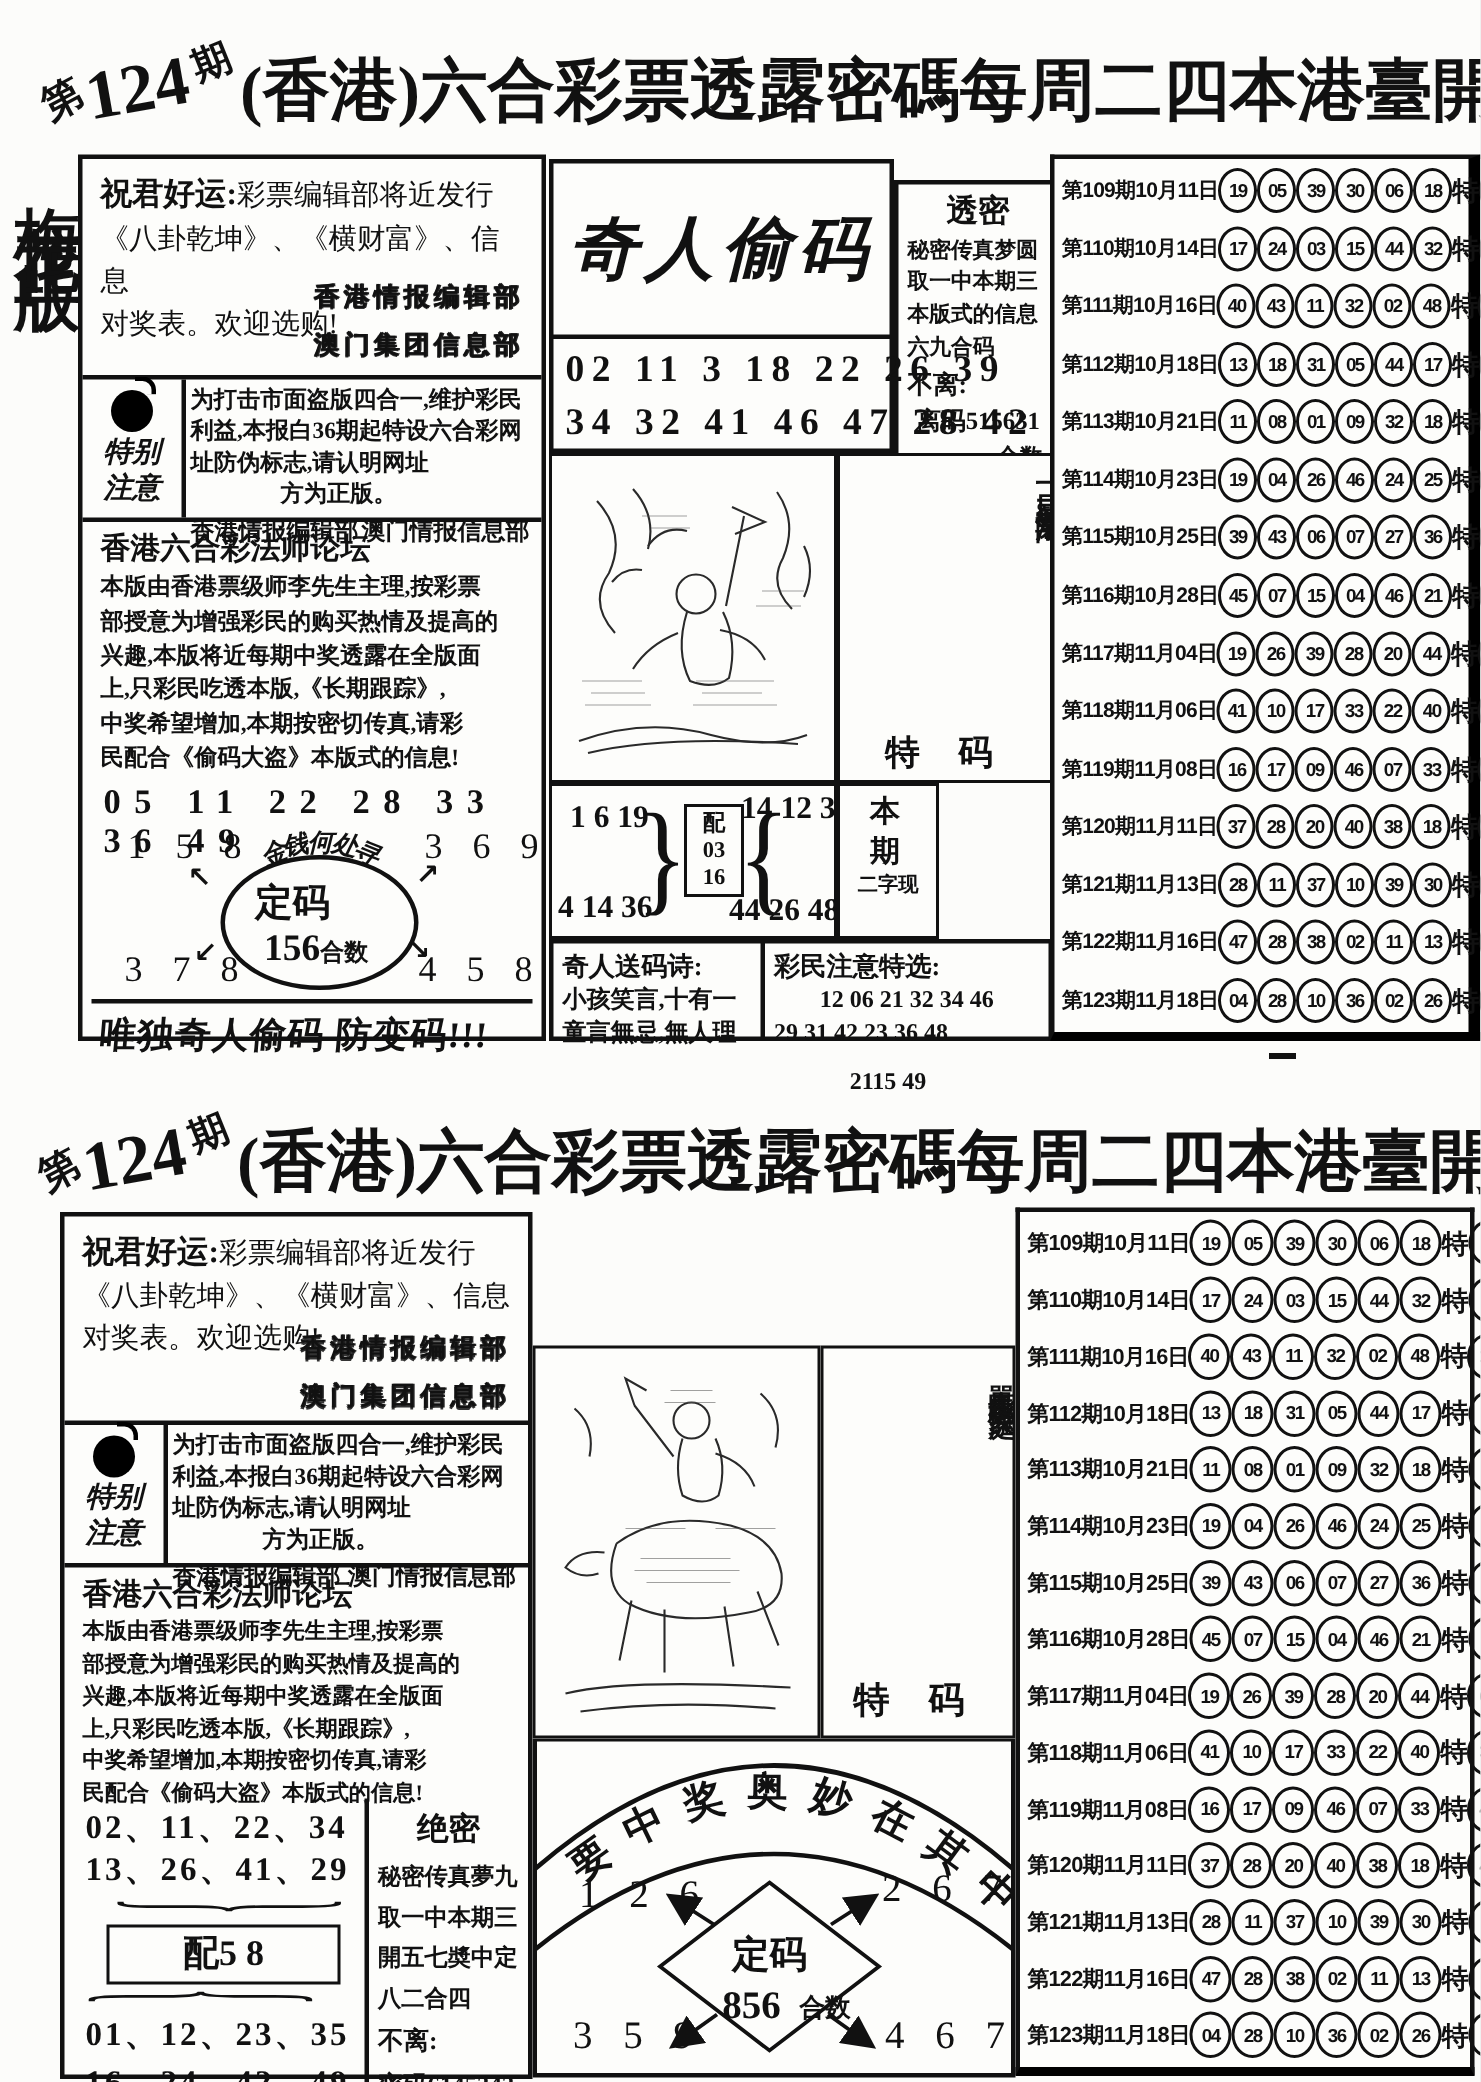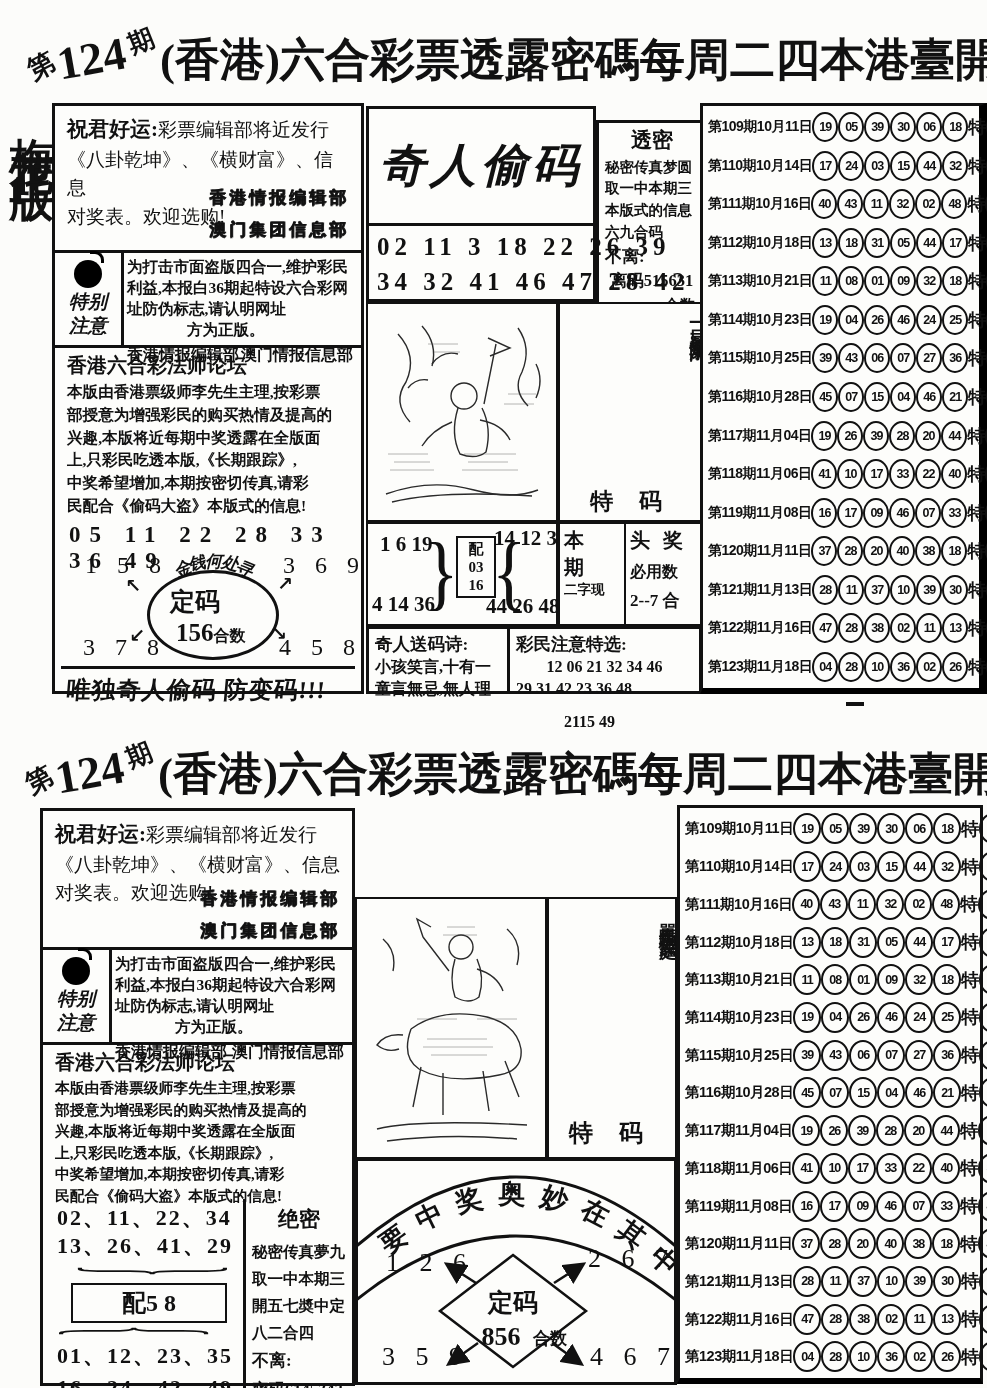--- a/index.html
+++ b/index.html
@@ -52,21 +52,21 @@
   .toumi-code{font-size:16.5px;font-weight:700;}
   .toumi-sum{font-size:15px;font-weight:700;text-align:right;padding-right:4px;}
   .qnums{padding:3px 8px;font-size:25px;font-weight:bold;letter-spacing:5px;line-height:1.4;white-space:nowrap;}
   .vpoem{writing-mode:vertical-rl;text-orientation:upright;letter-spacing:3px;line-height:2.05;font-weight:600;}
   .tema{font-weight:900;letter-spacing:10px;text-align:center;}
   
   .pairzone{position:relative;}
   .pz{position:absolute;font-size:21px;font-weight:bold;white-space:nowrap;}
   .vbrace{position:absolute;font-size:72px;font-weight:400;transform:scaleY(1.15);line-height:1;}
   .peibox{position:absolute;border:2px solid #111;text-align:center;font-size:15px;font-weight:700;line-height:1.2;padding:2px 3px;}
-  .cellbox{padding:3px 4px;}
+  .cellbox{padding:3px 4px;text-align:center;}
   .cb-t{font-size:20px;font-weight:900;letter-spacing:4px;}
   .cb-s{font-size:13.5px;font-weight:700;}
   .cb-r{font-size:16px;font-weight:700;white-space:nowrap;margin-top:48px;}
   .smallbox{padding:3px 6px;}
   .sb-t{font-size:17.5px;font-weight:900;}
   .sb-l{font-size:16px;font-weight:600;white-space:nowrap;line-height:1.35;}
   
   .res-col{display:flex;flex-direction:column;justify-content:space-around;padding:2px 3px 2px 5px;}
   .res-row{display:flex;align-items:center;justify-content:space-between;}
   .res-label{font-size:14px;font-weight:bold;letter-spacing:-0.5px;white-space:nowrap;font-family:"Liberation Sans",sans-serif;}
@@ -213,25 +213,20 @@
     <div class="vbrace" style="left:124px;top:12px;">{</div>
     <div class="pz" style="left:126px;top:2px;">14 12 33</div>
     <div class="pz" style="left:118px;top:70px;">44 26 48</div>
   </div>
   <div class="abs bx cellbox" style="left:558px;top:522px;width:68px;height:104px;border-width:2px;">
     <div class="cb-t">本 期</div>
     <div class="cb-s">二字现</div>
     <div class="cb-r">4 16 32</div>
     <div class="cb-r">2115 49</div>
   </div>
-  <div class="abs bx cellbox" style="left:626px;top:522px;width:76px;height:104px;border-width:2px;border-left:0;">
-    <div class="cb-t">头 奖</div>
-    <div class="cb-r" style="margin-top:8px;">必用数</div>
-    <div class="cb-r" style="font-size:17px;margin-top:6px;">2--7 合</div>
-  </div>
   <div class="abs bx smallbox" style="left:366px;top:626px;width:144px;height:68px;">
     <div class="sb-t">奇人送码诗:</div>
     <div class="sb-l">小孩笑言,十有一</div>
     <div class="sb-l">童言無忌,無人理</div>
   </div>
   <div class="abs bx smallbox" style="left:510px;top:626px;width:192px;height:68px;border-left:0;">
     <div class="sb-t">彩民注意特选:</div>
     <div class="sb-l" style="text-align:center;">12 06 21 32 34 46</div>
     <div class="sb-l">29 31 42 23 36 48</div>
   </div>

